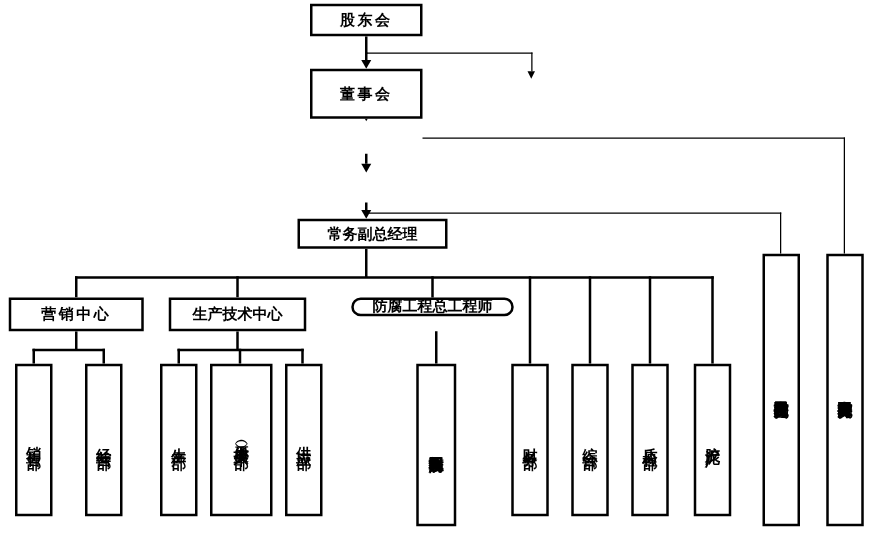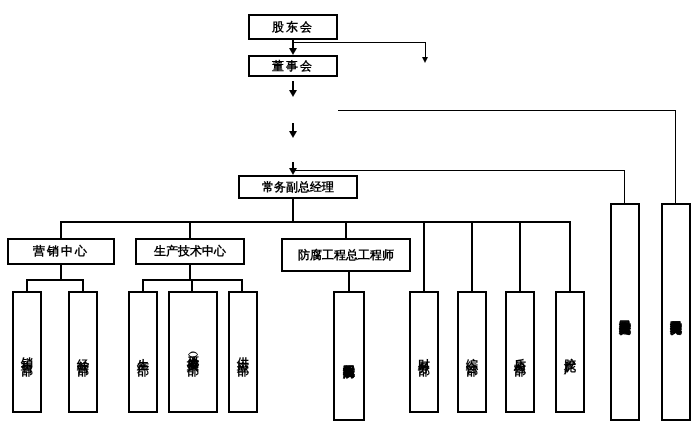--- a/index.html
+++ b/index.html
@@ -67,34 +67,34 @@
     border-right:4px solid transparent;
     border-top:7px solid #000000;
     z-index:2;
   }
 </style>
 </head>
 <body>
 
 <div id="chart">
 
-  <div class="node h" style="left:248px;top:14px;width:90px;height:26px;">股东会</div>
+  <div class="node h" style="left:248px;top:3px;width:90px;height:26px;">股东会</div>
 
-  <div class="node h" style="left:248px;top:55px;width:90px;height:22px;text-align:center;">董事会</div>
+  <div class="node h" style="left:248px;top:55px;width:90px;height:40px;text-align:center;">董事会</div>
 
 
 
 
   <div class="node h" style="left:7px;top:238px;width:108px;height:27px;">营销中心</div>
 
   <div class="node h tight" style="left:238px;top:175px;width:120px;height:24px;">常务副总经理</div>
 
   <div class="node h tight" style="left:135px;top:238px;width:110px;height:27px;">生产技术中心</div>
 
-  <div class="node h tight" style="left:281px;top:238px;width:130px;height:34px;">防腐工程总工程师</div>
+  <div class="node h tight" style="left:281px;top:238px;width:130px;height:15px;border-radius:13px;">防腐工程总工程师</div>
 
   <div class="node v tightsp" style="left:610px;top:203px;width:30px;height:218px;">龙发进出口贸易有限公司</div>
 
   <div class="node v tightsp" style="left:661px;top:203px;width:30px;height:218px;">龙发海天贸易有限公司</div>
 
   <div class="node v" style="left:12px;top:291px;width:30px;height:122px;">销售部</div>
 
   <div class="node v" style="left:68px;top:291px;width:30px;height:122px;">经营部</div>
 
   <div class="node v" style="left:128px;top:291px;width:30px;height:122px;">生产部</div>

